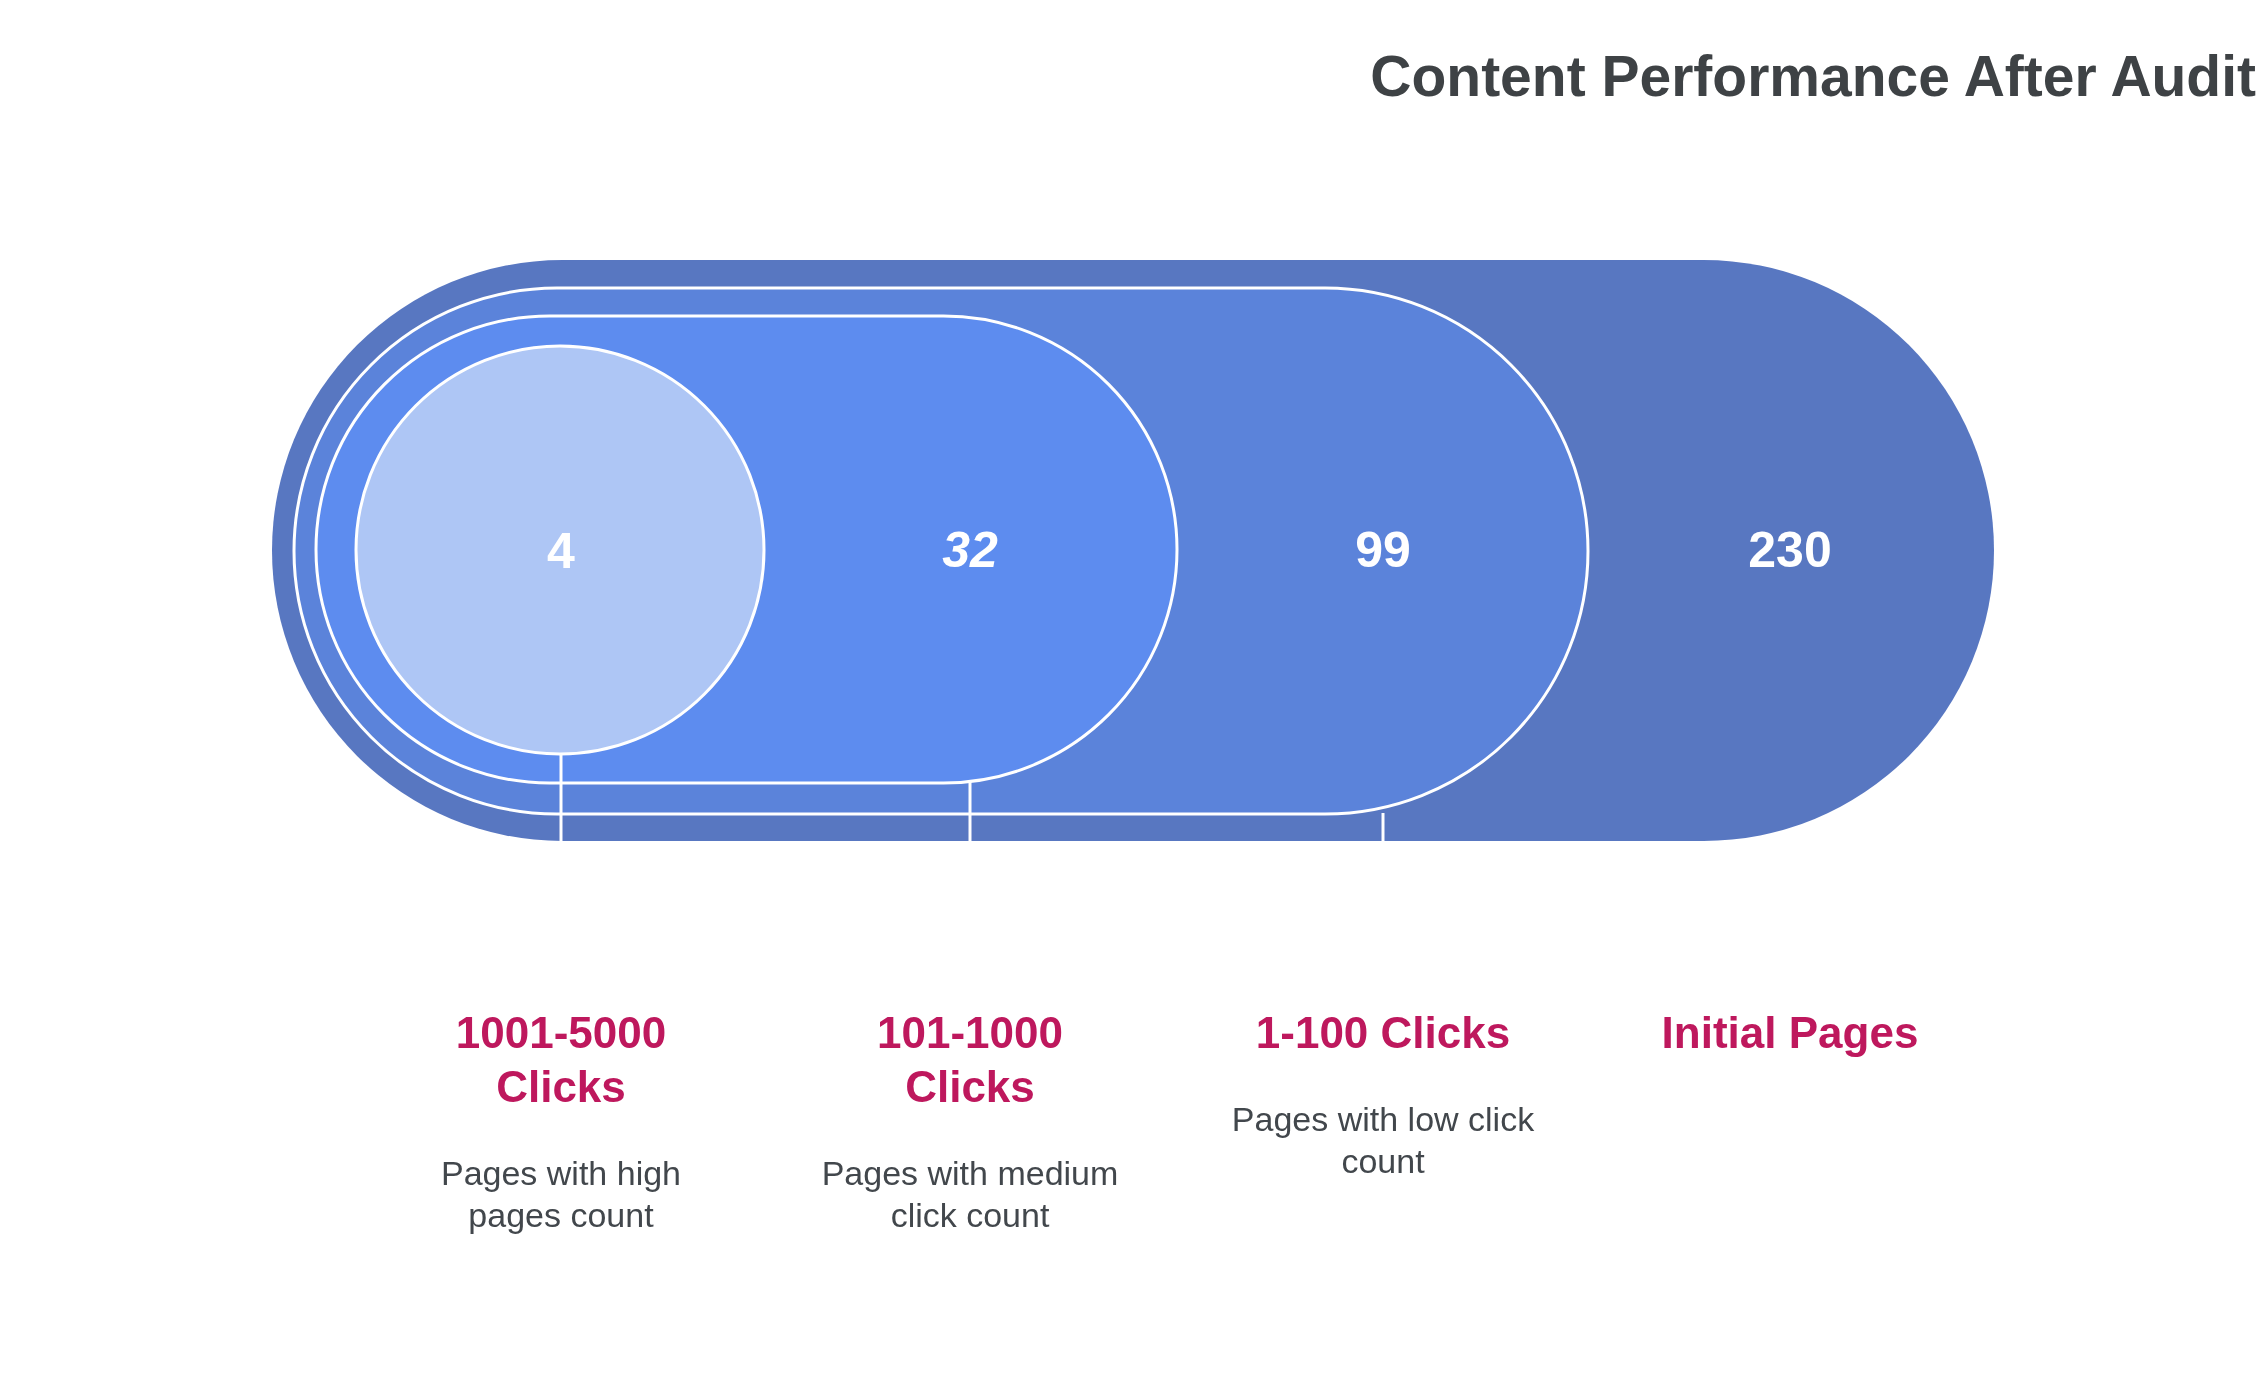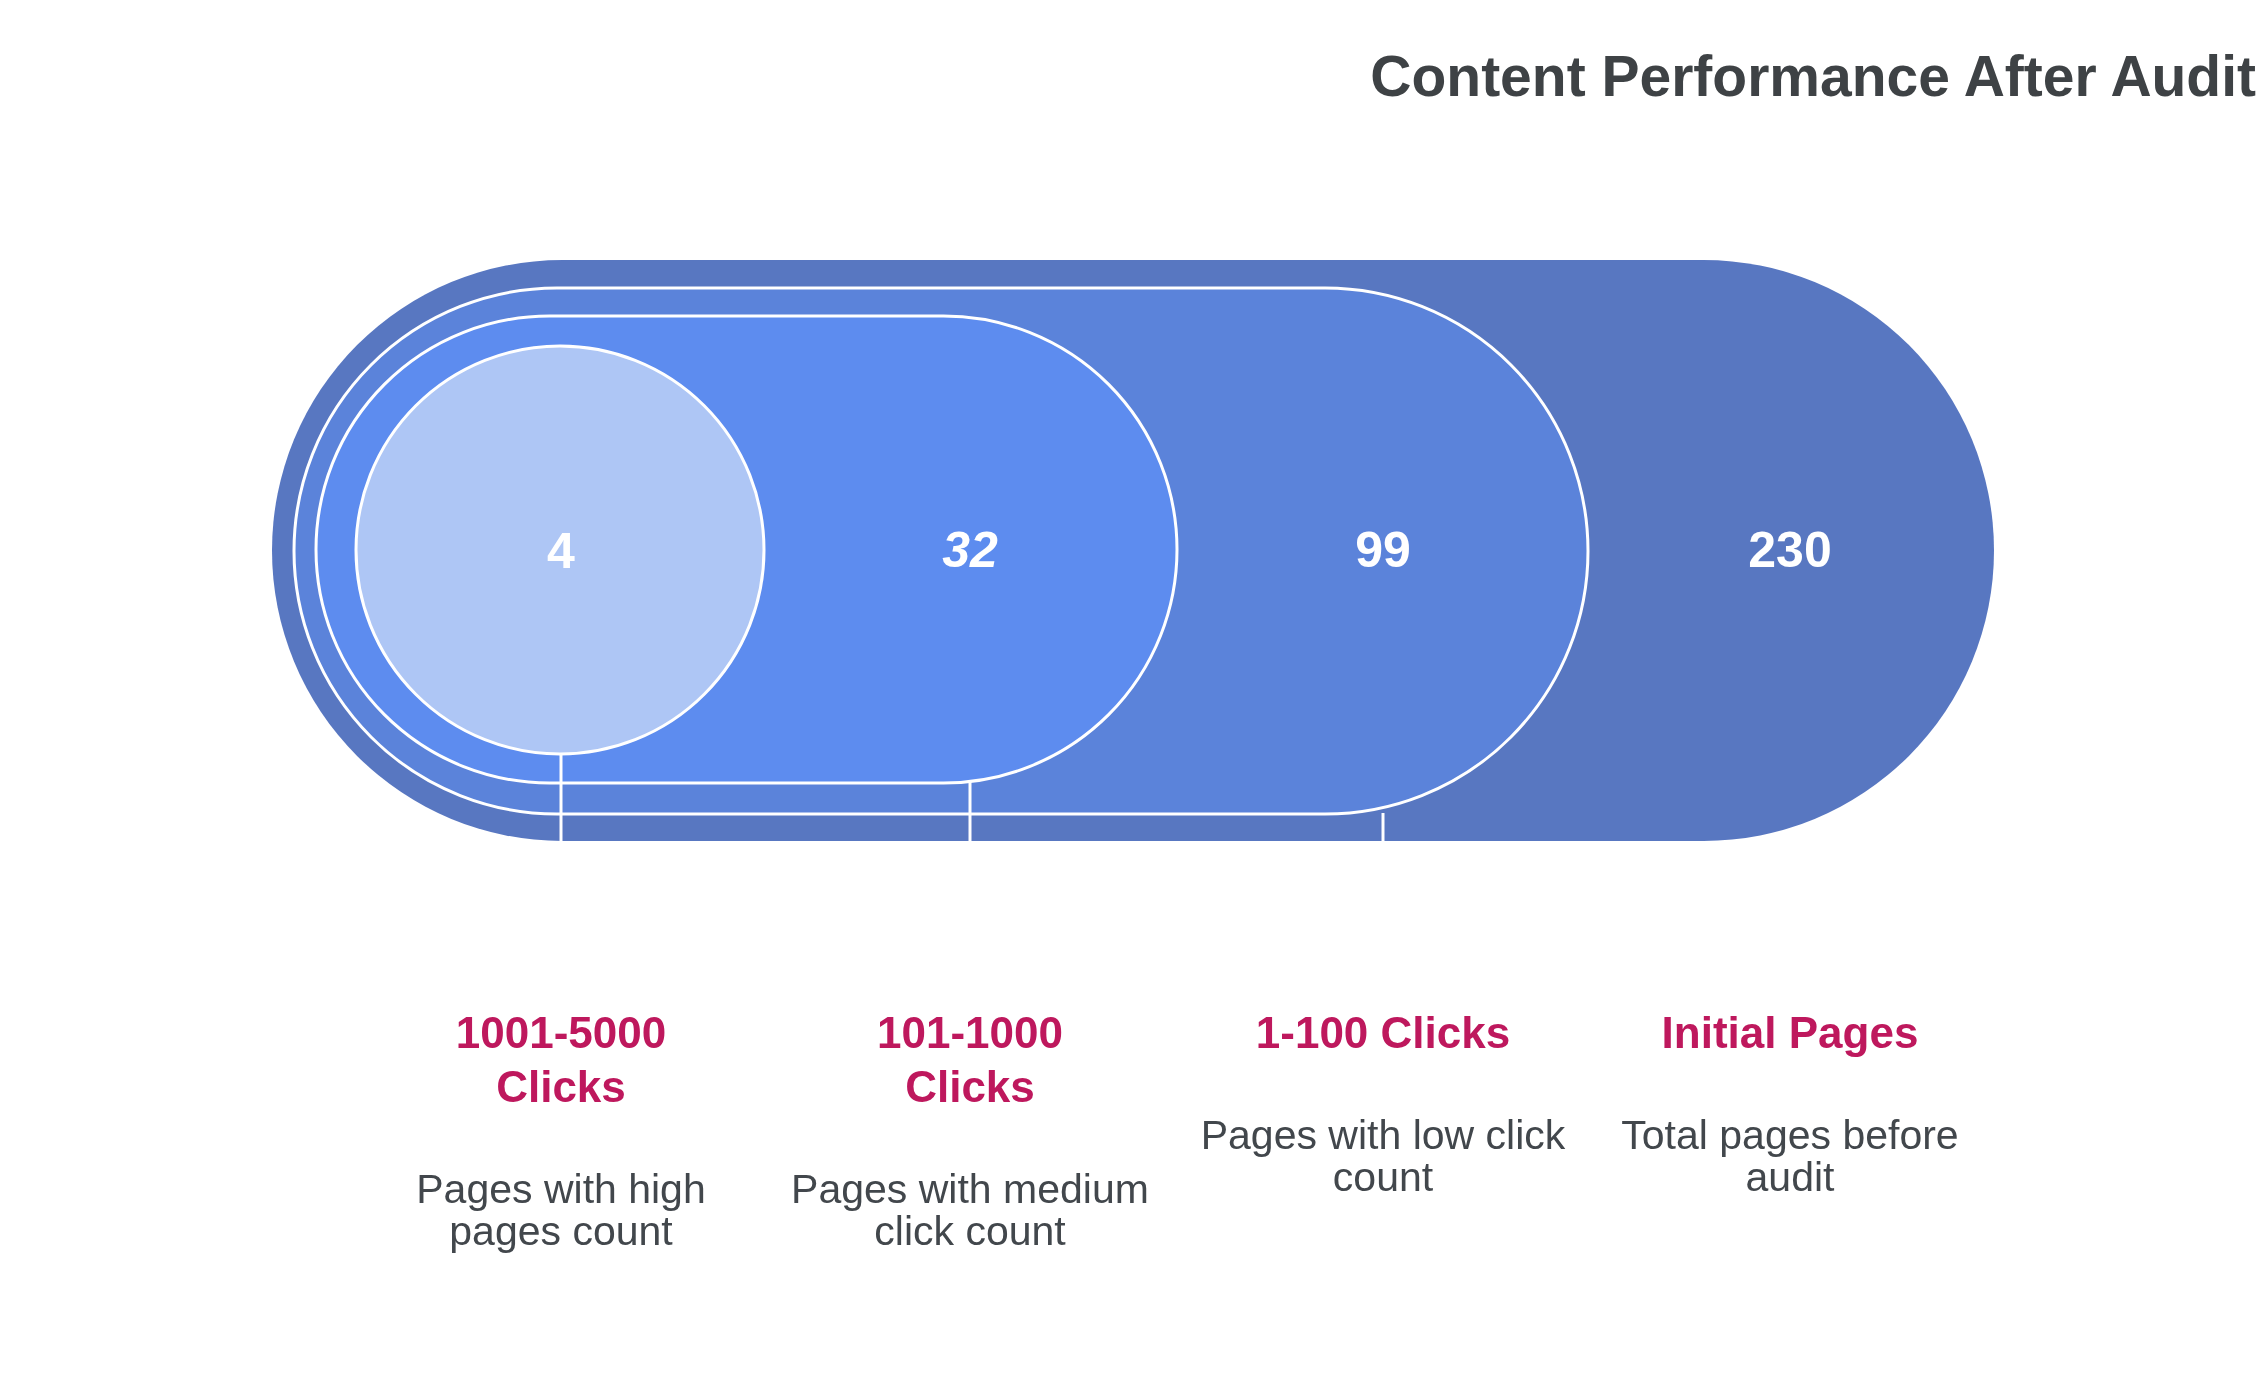--- a/index.html
+++ b/index.html
@@ -56,24 +56,24 @@
   .label.p1 { left: 970px; }
   .label.p2 { left: 1383px; }
   .label.p3 { left: 1790px; }
   .label .h {
     font-size: 44px;
     font-weight: bold;
     line-height: 54px;
     color: #be185d;
   }
   .label .d {
-    font-size: 41px;
+    font-size: 34px;
     line-height: 42px;
     color: #42474C;
-    margin-top: 36px;
+    margin-top: 20px;
   }
 </style>
 </head>
 <body>
 
 <h1 class="chart-title">Content Performance After Audit</h1>
 
 <svg id="diagram-svg" width="2262" height="1386" viewBox="0 0 2262 1386" xmlns="http://www.w3.org/2000/svg">
 
   <rect x="272" y="260" width="1722" height="581" rx="290.5" ry="290.5" fill="#5877C1"></rect>
@@ -106,15 +106,13 @@
   <div class="d">Pages with medium
 click count</div>
 </div>
 <div class="label p2">
   <div class="h">1-100 Clicks</div>
   <div class="d">Pages with low click
 count</div>
 </div>
 <div class="label p3">
   <div class="h">Initial Pages</div>
-  <div class="d">Total pages before
-audit</div>
 </div>
 
 </body></html>

